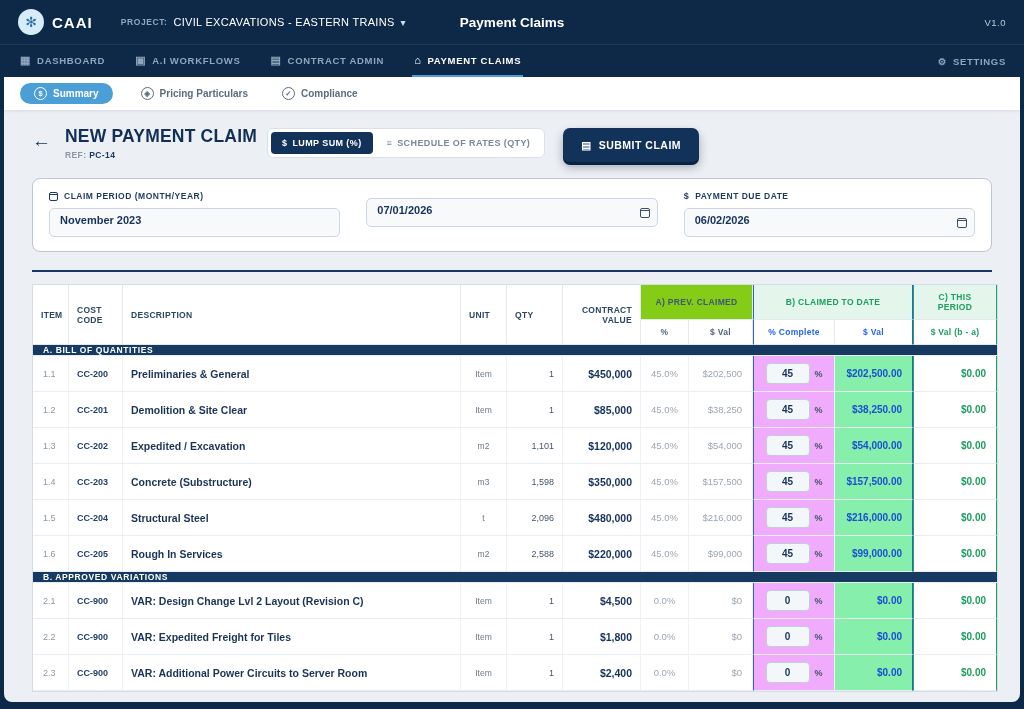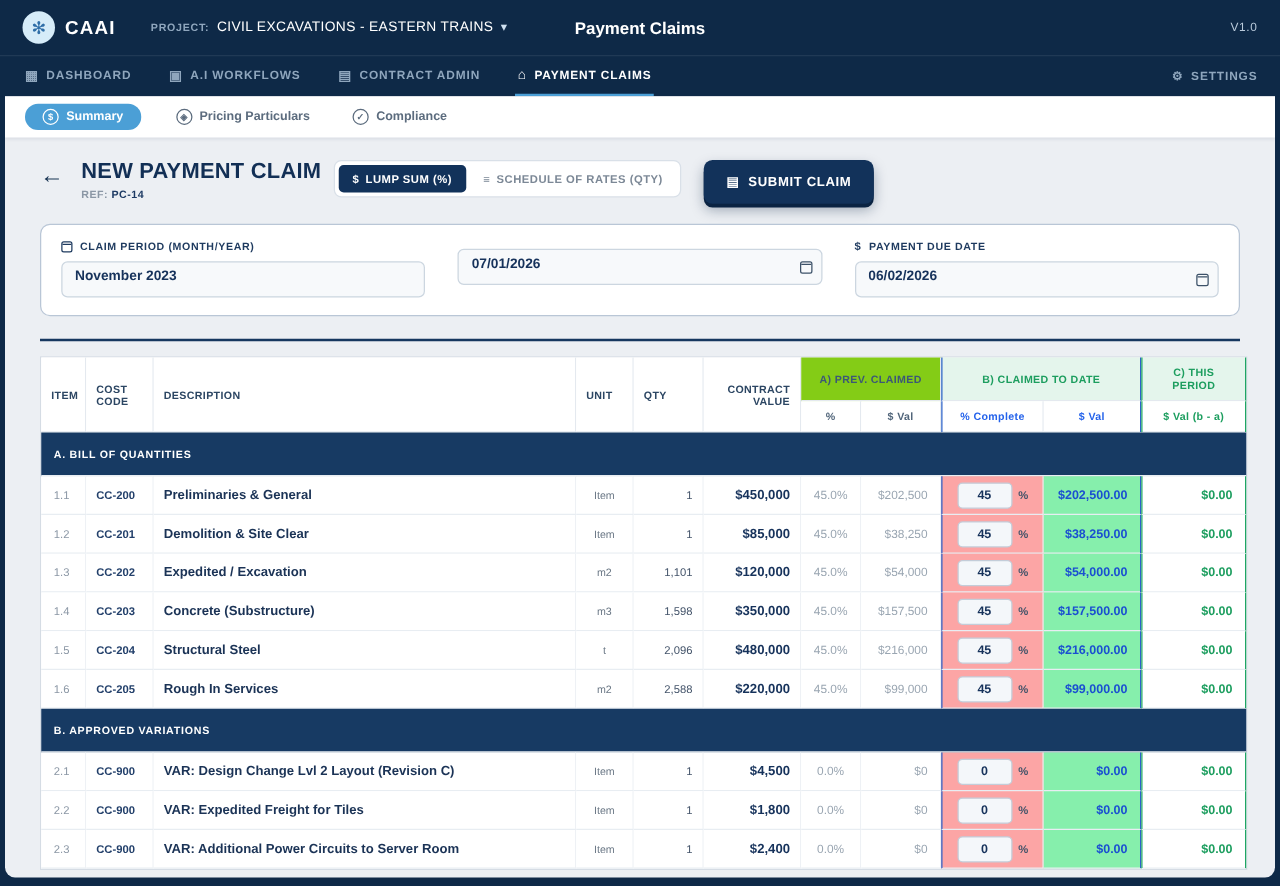--- a/index.html
+++ b/index.html
@@ -72,30 +72,30 @@
   .th-unit,.th-qty { text-align:left; }
   .th-contract { text-align:right; }
   .th-groupA { background:#84cc16; text-align:center; color:#3c5877; }
   .th-groupB { background:#e4f5ec; text-align:center; color:#1d9e5f; border-left:1.5px solid #2d62c8; border-right:1.5px solid #2d62c8; }
   .th-groupC { background:#e4f5ec; text-align:center; color:#1d9e5f; border-left:1.5px solid #1ea563; border-right:1.5px solid #1ea563; }
   .th-apct,.th-aval { text-align:center; color:#51657a; }
   .th-bpct { text-align:center; color:#2563eb; border-left:1.5px solid #2d62c8; }
   .th-bval { text-align:center; color:#2563eb; border-right:1.5px solid #2d62c8; }
   .th-cval { text-align:center; color:#1d9e5f; border-left:1.5px solid #1ea563; border-right:1.5px solid #1ea563; }
   td { border-bottom:1px solid #e8edf2; border-right:1px solid #eef1f5; padding:9px 8px; background:#fff; vertical-align:middle; }
-  .section-td { background:#173a63; color:#ffffff; font-size:8.5px; font-weight:bold; letter-spacing:.6px; padding:12px 10px; border-right:none; }
+  .section-td { background:#173a63; color:#ffffff; font-size:8.5px; font-weight:bold; letter-spacing:.6px; padding:0 10px; border-right:none; }
   .td-item { color:#8b97a5; font-size:9px; padding-left:10px; }
   .td-code { color:#23406b; font-size:9px; font-weight:bold; }
   .td-desc { color:#1b3356; font-size:10.5px; font-weight:bold;margin-top:12px; }
   .td-unit { color:#6b7886; font-size:8.5px; text-align:center; }
   .td-qty { color:#44546a; font-size:9px; text-align:right; }
   .td-contract { color:#16325b; font-size:10.5px; font-weight:bold; text-align:right; }
   .td-apct { color:#9aa6b2; font-size:9.5px; text-align:center; }
   .td-aval { color:#9aa6b2; font-size:9.5px; text-align:right; padding-right:10px; }
-  .td-bpct { background:#fca5a5; border-left:1.5px solid #2d62c8; text-align:center; white-space:nowrap; padding:0 4px; }
+  .td-bpct { background:#f0abfc; border-left:1.5px solid #2d62c8; text-align:center; white-space:nowrap; padding:7px 4px; }
   .td-bpct input { width:44px; height:21px; border:1px solid #c3cdd9; border-radius:4px; background:#f4f7fa; font-family:inherit; font-size:10px; font-weight:bold; color:#16325b; text-align:center; }
   .td-bpct .pct-suffix { font-size:9px; color:#44546a; margin-left:5px; font-weight:bold; }
   .td-bval { background:#86efac; color:#1a4fd1; font-size:10px; font-weight:bold; text-align:right; padding-right:10px; border-right:1.5px solid #2d62c8; }
   .td-cval { color:#1d9e5f; font-size:10px; font-weight:bold; text-align:right; padding-right:10px; border-left:1.5px solid #1ea563; border-right:1.5px solid #1ea563; }
 </style>
 </head>
 <body>
 
 <div class="app">
 

